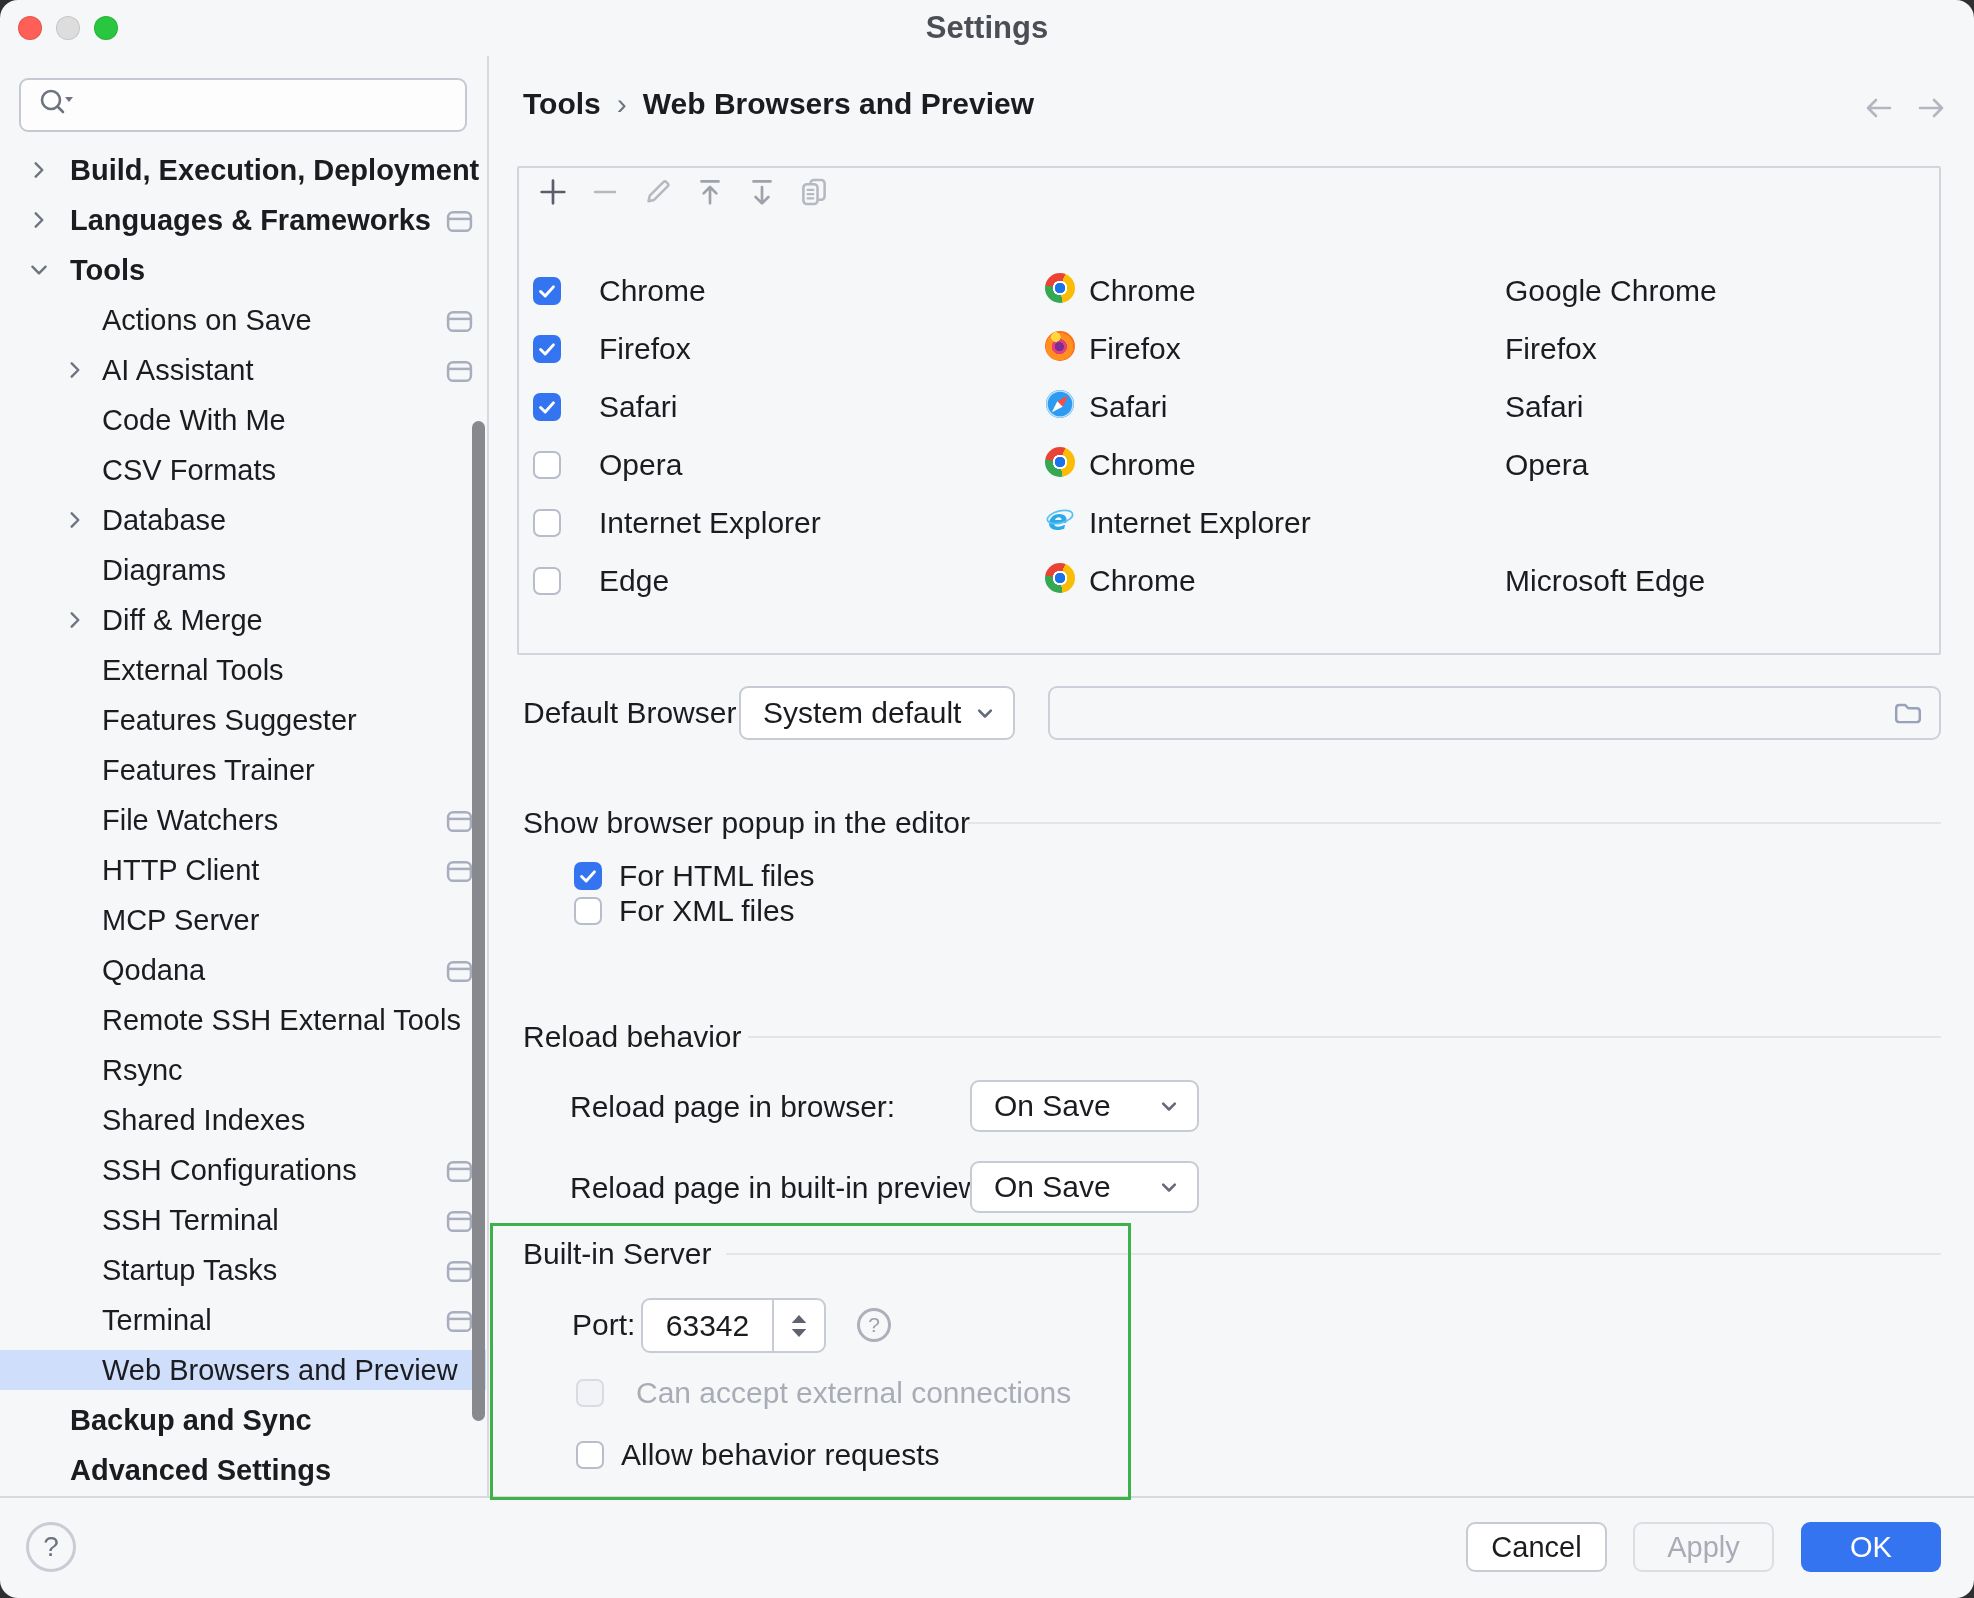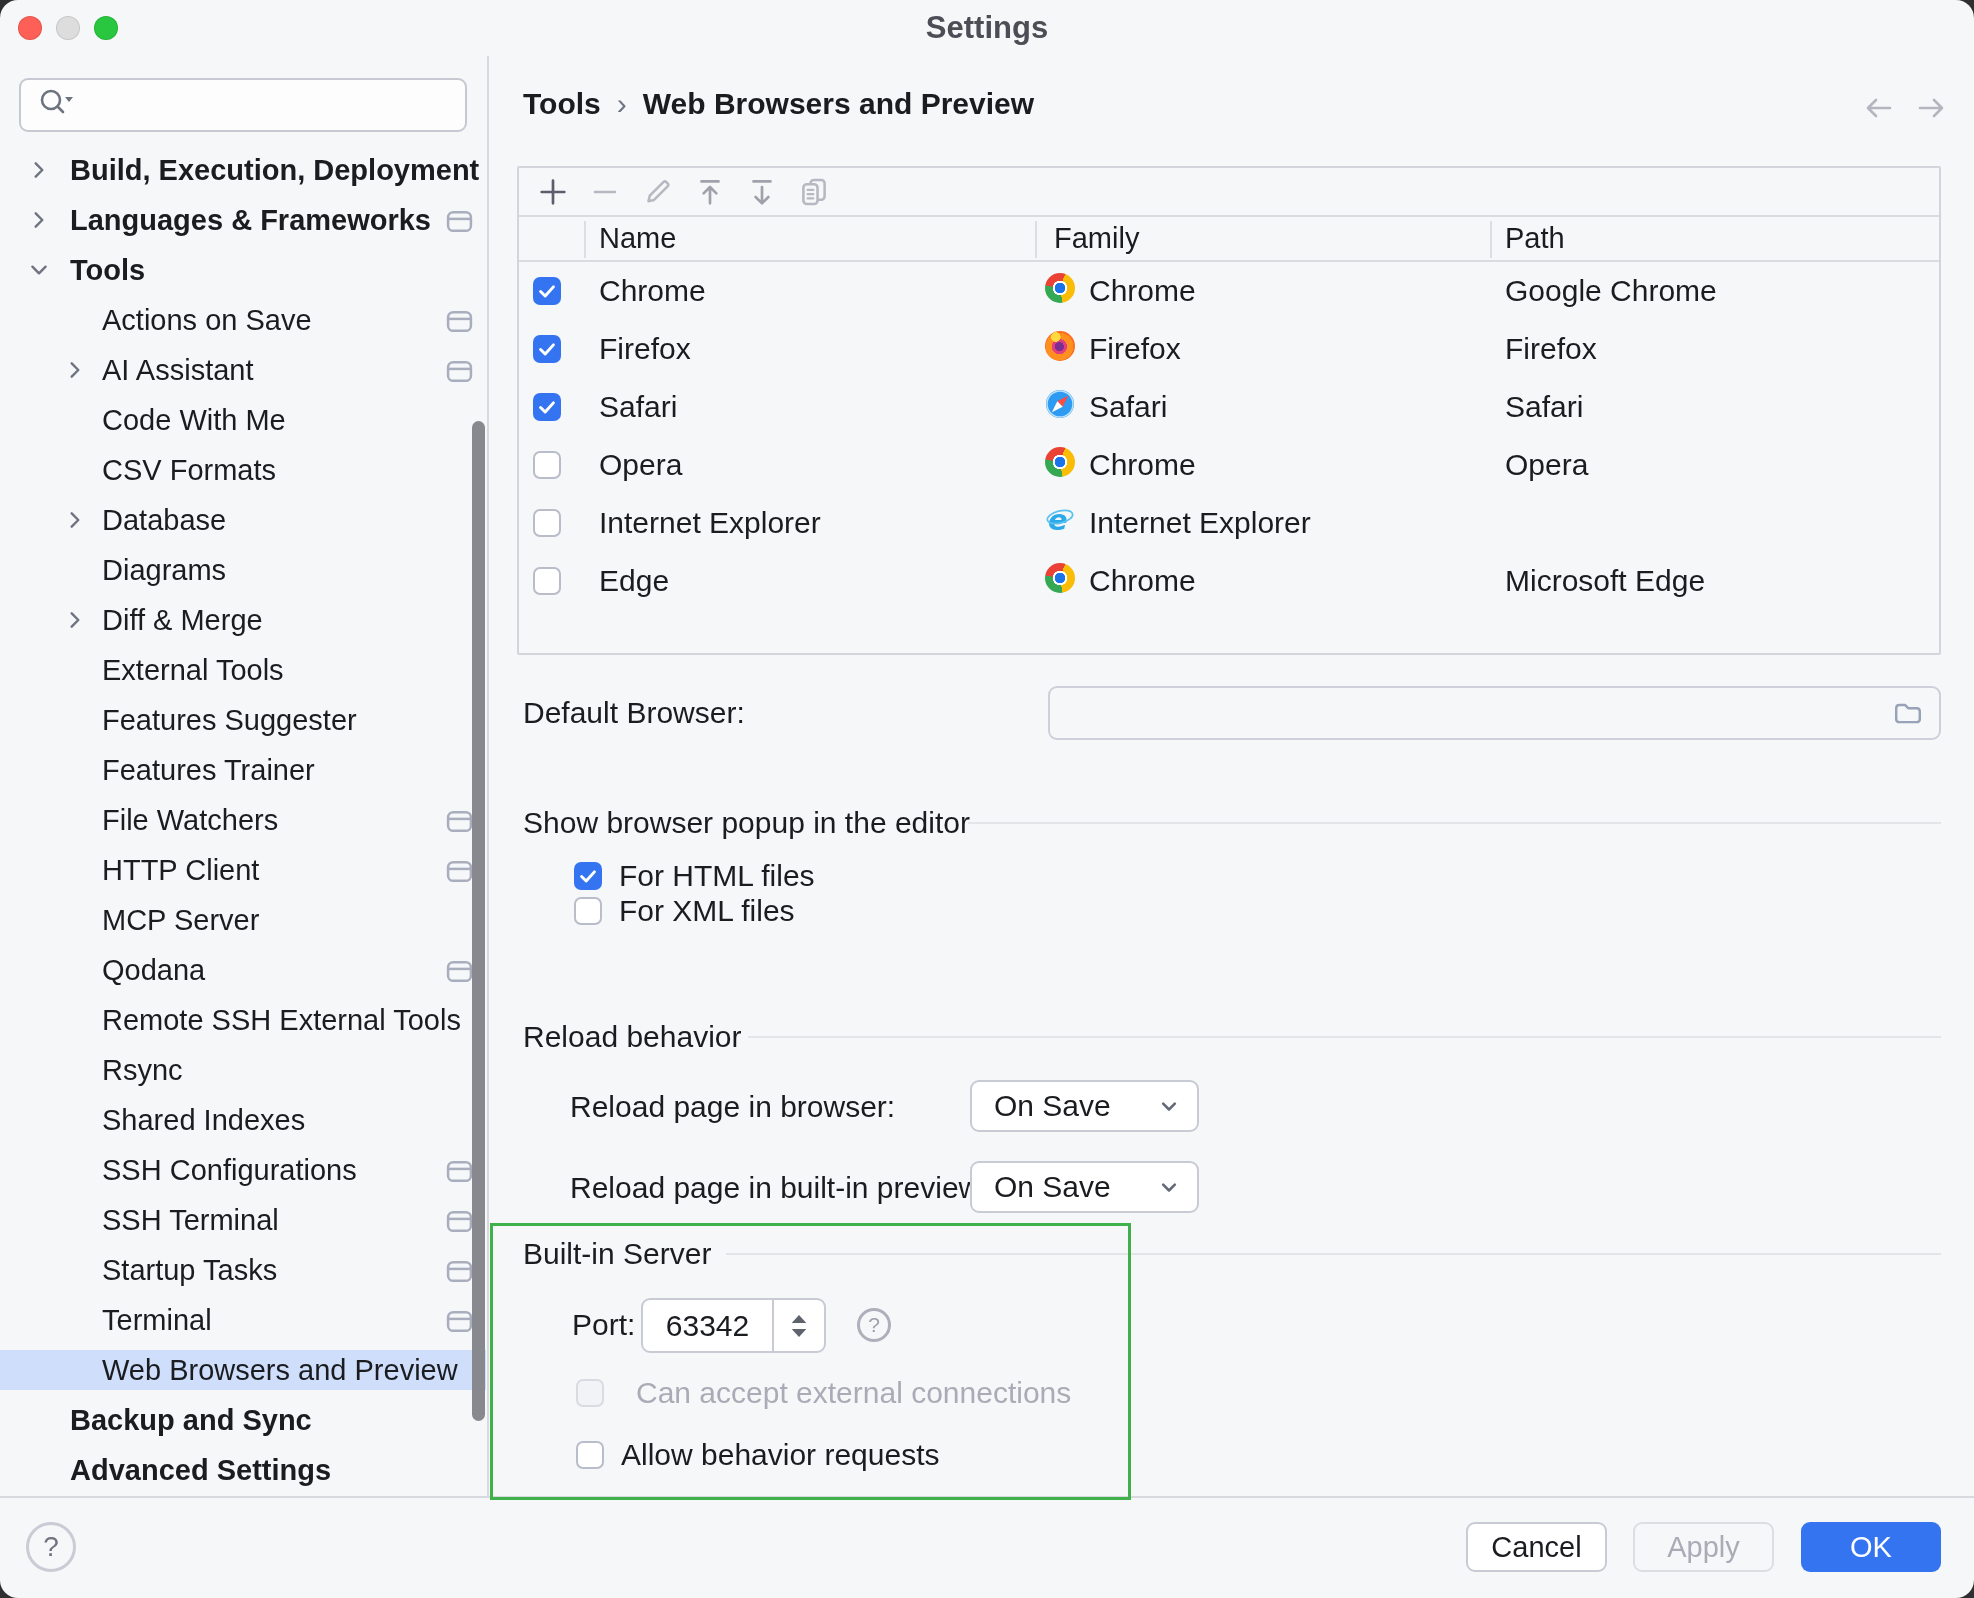--- a/index.html
+++ b/index.html
@@ -268,28 +268,20 @@
           </svg>
         </span>
         <span class="tbtn" style="left: 277px;">
           <svg width="34" height="34" viewBox="0 0 24 24">
             <rect x="9.5" y="3.5" width="10" height="14" rx="2.5" stroke="#B6B9C2" stroke-width="1.8" fill="none"></rect>
             <rect x="4.5" y="6.5" width="10" height="14" rx="2.5" stroke="#B6B9C2" stroke-width="1.8" fill="#F6F7F9"></rect>
             <path d="M7.5 10.5 h4 M7.5 13.5 h4 M7.5 16.5 h4" stroke="#B6B9C2" stroke-width="1.6" stroke-linecap="round" stroke-linejoin="round" fill="none"></path>
           </svg>
         </span>
       </div>
-    <div class="thead">
-      <div class="sep" style="left:65px;"></div>
-      <div class="sep" style="left:516px;"></div>
-      <div class="sep" style="left:971px;"></div>
-      <span class="hcell" style="left:80px;">Name</span>
-      <span class="hcell" style="left:535px;">Family</span>
-      <span class="hcell" style="left:986px;">Path</span>
-    </div>
     <div id="browser-rows">
         <div class="t-row" style="top: 94px;">
           <span class="cbp">
             <span class="cb on">
               <svg width="22" height="22" viewBox="0 0 24 24">
                 <path d="M5 12.5 L10 17.5 L19 7.5" stroke="#fff" stroke-width="3.2" stroke-linecap="round" stroke-linejoin="round" fill="none"></path>
               </svg>
             </span>
           </span>
           <span class="name">Chrome</span>
@@ -369,20 +361,26 @@
           <span class="fam">
             <span><span class="bic bic-chrome"></span></span>
             <span>Chrome</span>
           </span>
           <span class="path">Microsoft Edge</span>
         </div>
       </div>
   </div>
 
   <span class="slabel" style="left:523px;top:693px;">Default Browser:</span>
+  <div class="selbox" style="left:739px;top:686px;width:276px;height:54px;">
+    <span>System default</span>
+    <svg width="28" height="28" viewBox="0 0 24 24">
+      <path d="M7 10 l5 5 5-5" stroke="#646977" stroke-width="2.2" fill="none" stroke-linecap="round" stroke-linejoin="round"></path>
+    </svg>
+  </div>
   <div class="field" style="left:1048px;top:686px;width:893px;height:54px;">
     <svg width="34" height="30" viewBox="0 0 30 28">
       <path d="M4 9.5 C4 7.6 5 6.5 7 6.5 h5.2 l3 3 H23 c2 0 3 1.1 3 3 v7 c0 1.9 -1 3 -3 3 H7 c-2 0 -3 -1.1 -3 -3 z" stroke="#98A2B8" stroke-width="2.3" fill="none" stroke-linejoin="round"></path>
     </svg>
   </div>
 
   <span class="slabel" style="left:523px;top:803px;">Show browser popup in the editor</span>
   <div class="hline" style="left:968px;top:822px;width:973px;"></div>
   <div id="popup-options">
       <div class="opt" style="left: 574px; top: 859px;">

